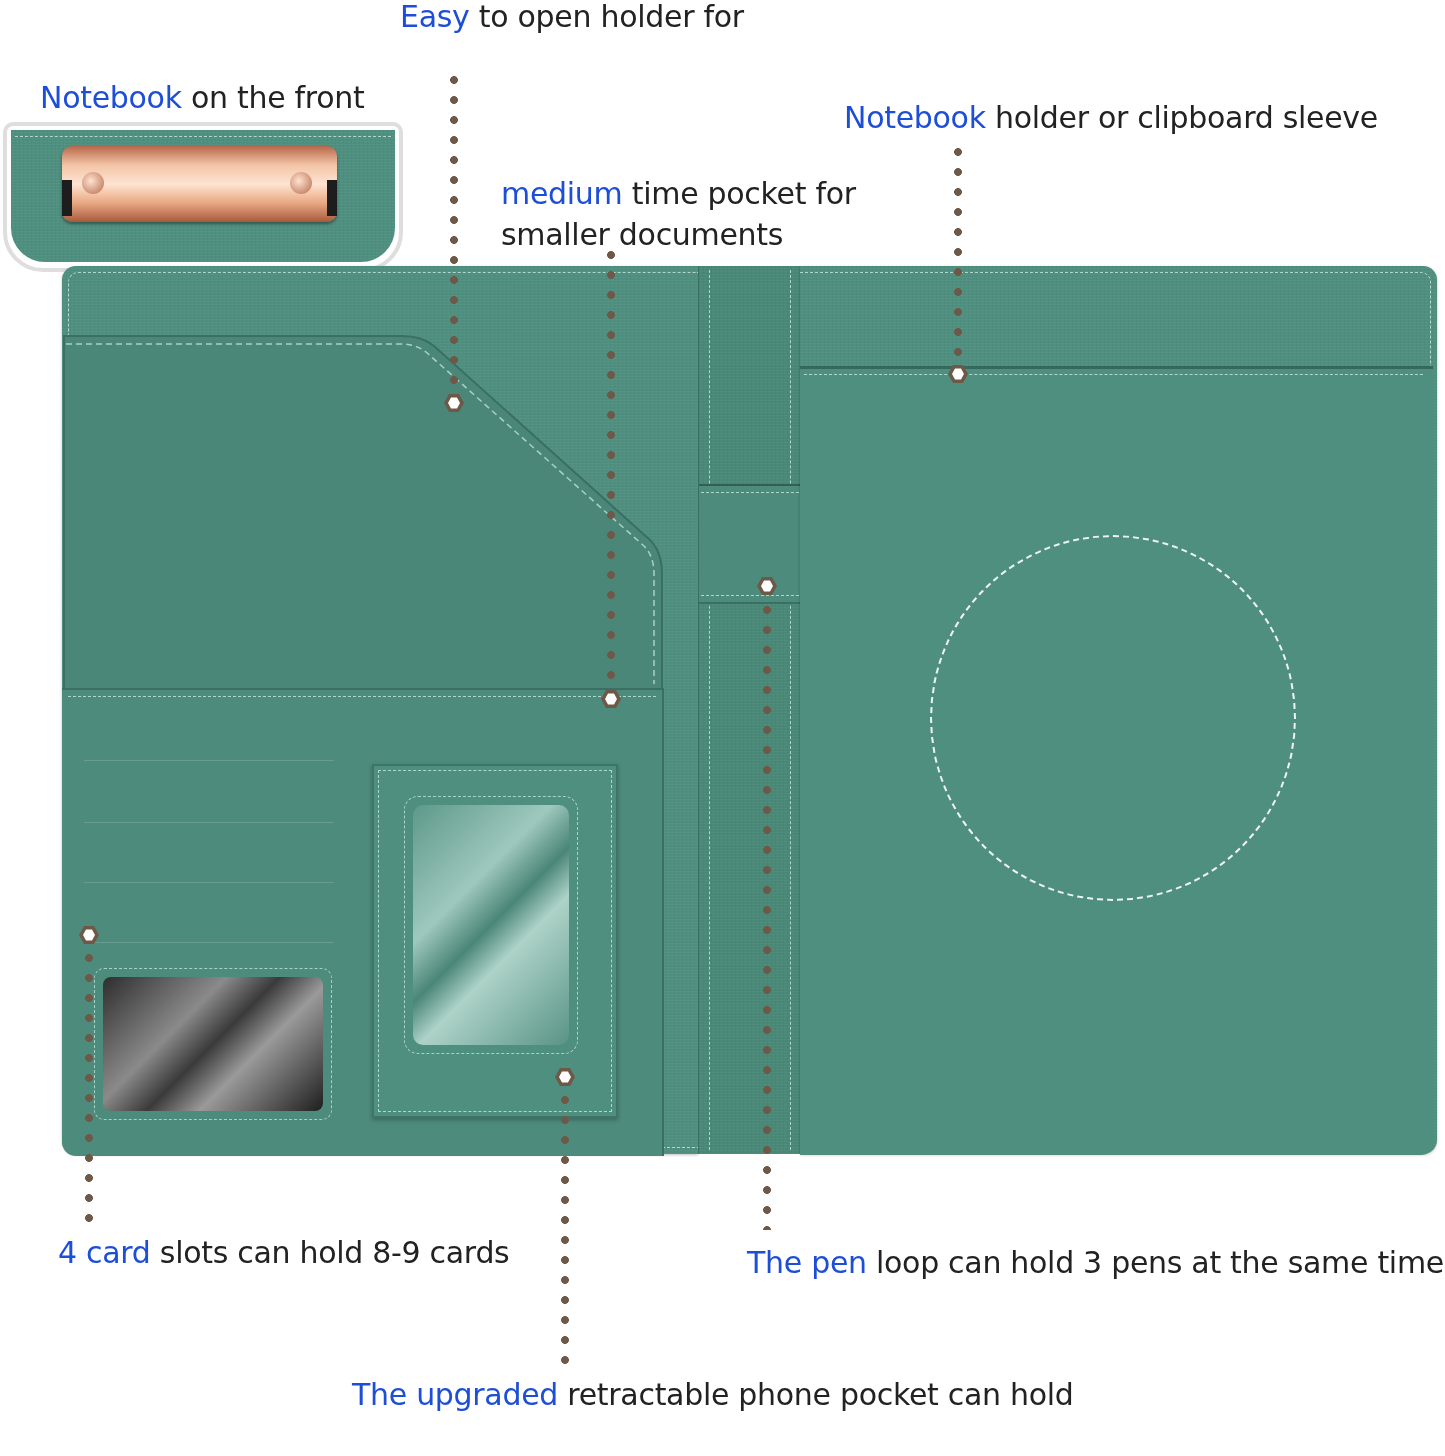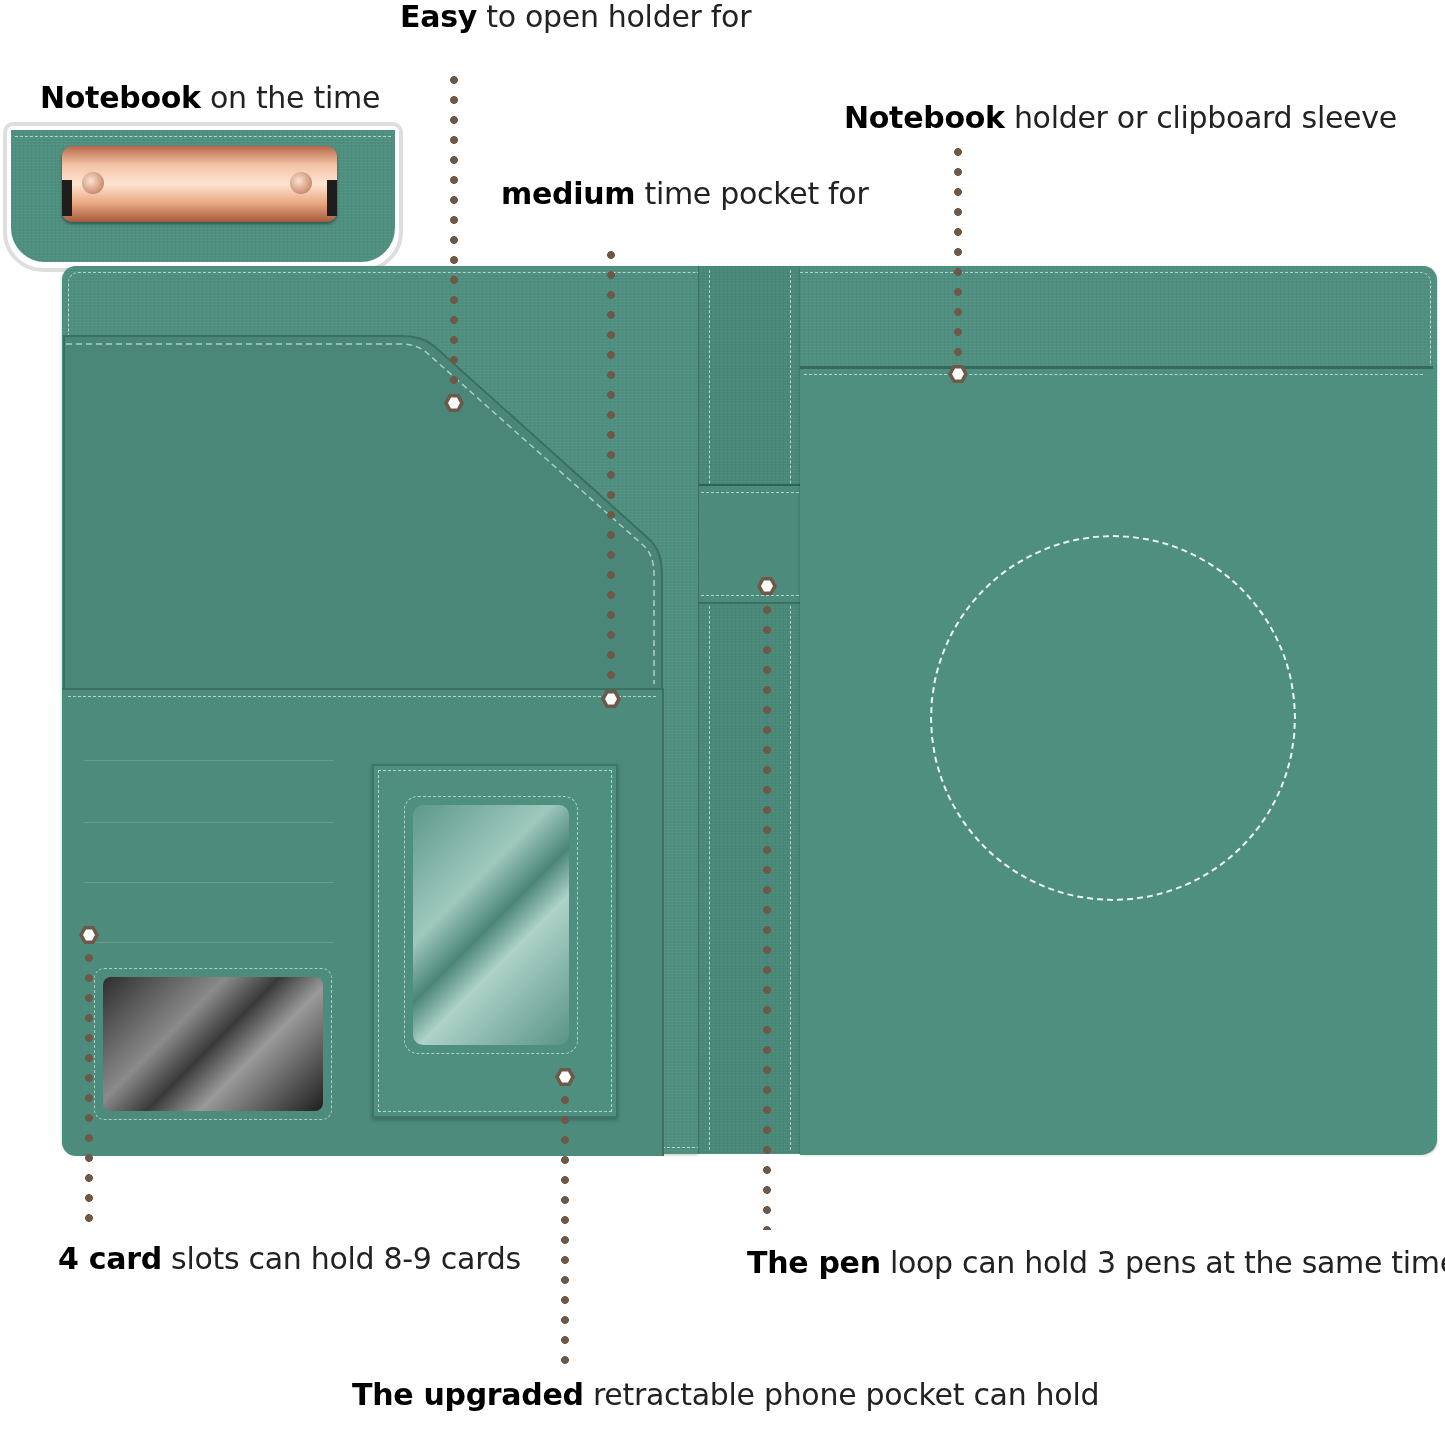--- a/index.html
+++ b/index.html
@@ -1,45 +1,46 @@
 <!DOCTYPE html>
 <html><head>
 <meta charset="utf-8">
 <style>
   html,body{margin:0;padding:0;background:#ffffff;}
   body{width:1445px;height:1456px;position:relative;overflow:hidden;font-family:"DejaVu Sans","Liberation Sans",sans-serif;color:#1a1a1a;}
   .label{position:absolute;font-size:30px;line-height:41px;white-space:nowrap;color:#222;letter-spacing:-0.3px;}
-  .label b{font-weight:bold;color:#000000;}
+  .label b{font-weight:normal;color:#1d4ed8;}
   .dots{position:absolute;width:8px;background-image:radial-gradient(circle,#6e5848 3.6px,transparent 4.2px);background-size:8px 20px;background-repeat:repeat-y;}
   .hex{position:absolute;width:20px;height:20px;margin-left:-10px;margin-top:-10px;background:#6e5848;clip-path:polygon(25% 5%,75% 5%,100% 50%,75% 95%,25% 95%,0 50%);}
   .hex::after{content:"";position:absolute;left:4px;top:4px;width:12px;height:12px;background:#fff;clip-path:polygon(25% 5%,75% 5%,100% 50%,75% 95%,25% 95%,0 50%);}
   .fabric{background-color:#4f8f80;background-image:repeating-linear-gradient(0deg,rgba(255,255,255,0.035) 0 1px,transparent 1px 3px),repeating-linear-gradient(90deg,rgba(0,0,0,0.03) 0 1px,transparent 1px 4px);}
   .stitch{position:absolute;border:1.5px dashed rgba(210,240,230,0.75);}
   .panel{position:absolute;}
 </style>
 </head>
 <body>
 
 <div class="label" style="left:400px;top:-4px;">
   <b>Easy</b><span> to open holder for</span><br>
 </div>
 
 <div class="label" style="left:40px;top:77px;">
-  <b>Notebook</b><span> on the time</span>
+  <b>Notebook</b><span> on the front</span>
 </div>
 
 <div class="label" style="left:844px;top:97px;">
   <b>Notebook</b><span> holder or clipboard sleeve</span>
 </div>
 
 <div class="label" style="left:501px;top:173px;">
   <b>medium</b><span> time pocket for</span><br>
+  <span>smaller documents</span>
 </div>
 
-<div class="label" style="left:58px;top:1232px;margin-top:6px;">
+<div class="label" style="left:58px;top:1232px;">
   <b>4 card</b><span> slots can hold 8-9 cards</span>
 </div>
 
 <div class="label" style="left:747px;top:1242px;">
   <b>The pen</b><span> loop can hold 3 pens at the same time</span>
 </div>
 
 <div class="label" style="left:352px;top:1374px;">
   <b>The upgraded</b><span> retractable phone pocket can hold</span><br>
 </div>

